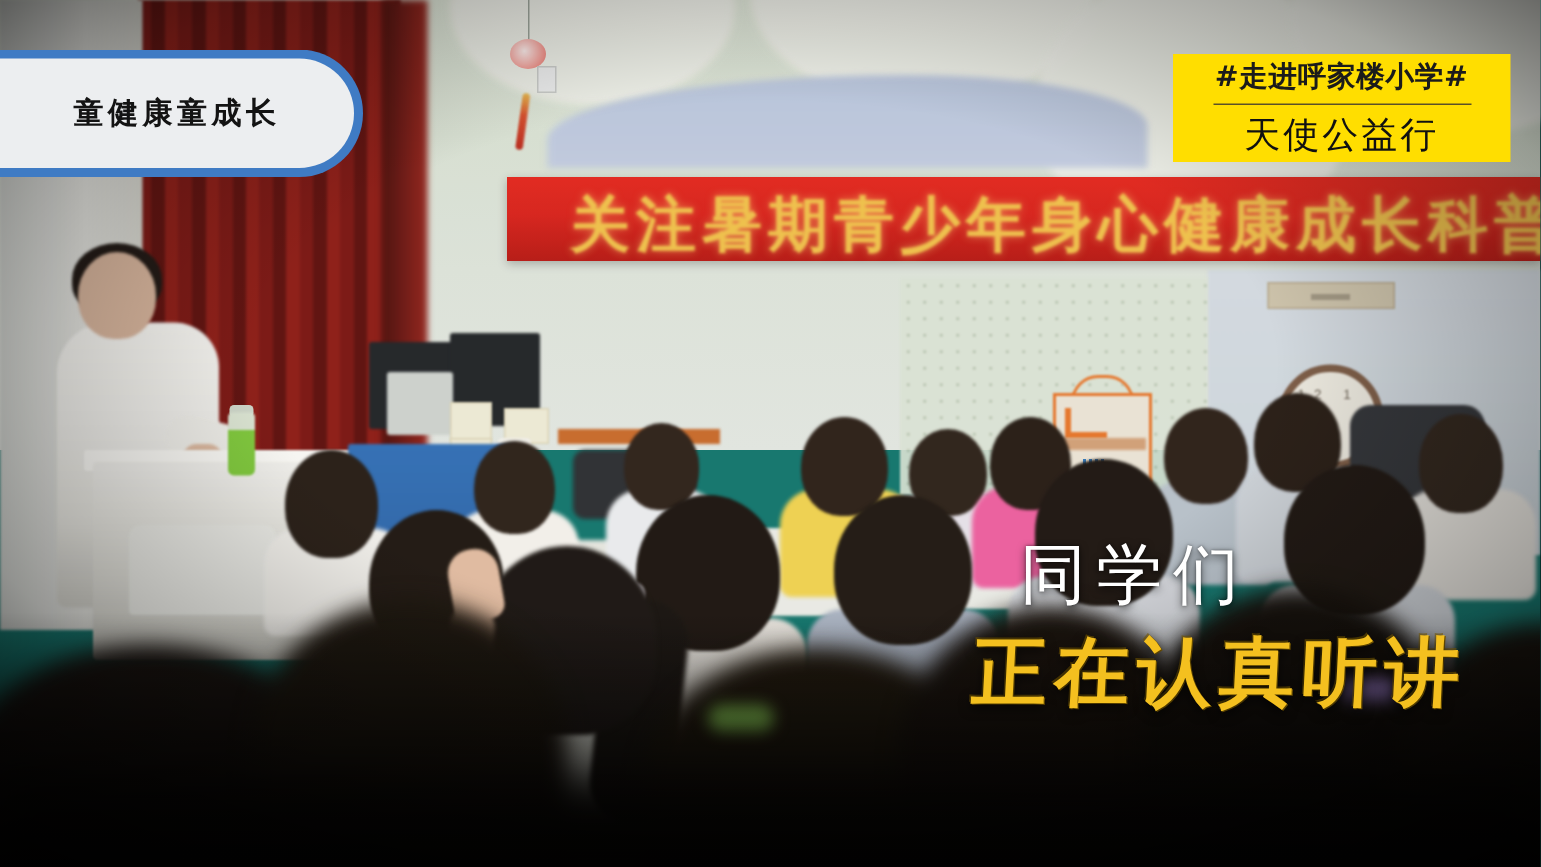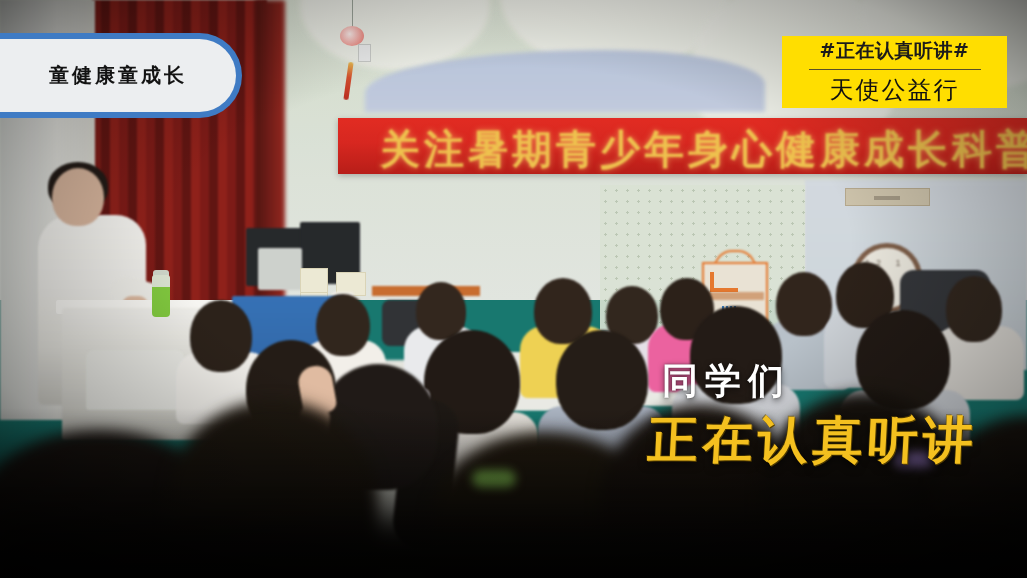--- a/index.html
+++ b/index.html
@@ -207,23 +207,23 @@
     display:flex;flex-direction:column;align-items:center;justify-content:center;}
   .badge-top{font-size:19px;font-weight:700;color:#1b1b1b;letter-spacing:.5px;white-space:nowrap;
     font-family:"DejaVu Sans","Liberation Sans",sans-serif;}
   .badge-rule{width:172px;height:1px;background:#5a5028;margin:5px 0 4px;}
   .badge-bottom{font-size:24px;font-weight:400;color:#111;letter-spacing:2px;white-space:nowrap;
     font-family:"DejaVu Sans","Liberation Sans",sans-serif;}
 
   
   .cap-wrap{position:absolute;left:648px;top:362px;width:360px;}
   .cap-1{font-family:"DejaVu Serif","Liberation Serif",serif;
-    font-size:36px;font-weight:700;color:#ffffff;letter-spacing:7px;line-height:1;
+    font-size:44px;font-weight:400;color:#ffffff;letter-spacing:7px;line-height:1;
     text-shadow:0 2px 6px rgba(0,0,0,.65),0 0 2px rgba(0,0,0,.5);
-    padding-left:14px;white-space:nowrap;}
+    padding-left:32px;white-space:nowrap;}
   .cap-2{font-family:"DejaVu Serif","Liberation Serif",serif;
     font-size:50px;font-weight:700;color:#F4C01F;letter-spacing:5px;line-height:1.05;
     margin-top:16px;white-space:nowrap;
     text-shadow:0 3px 8px rgba(0,0,0,.75),1px 1px 0 #7a5a00,-1px -1px 0 rgba(120,90,0,.6);
     transform:skewX(-3deg);}
 </style>
 </head>
 <body>
 
 <div class="stage">
@@ -342,21 +342,21 @@
     <div class="warm"></div>
     <div class="bottomfade"></div>
     <div class="vignette"></div>
   </div>
 
   <div class="title-plate">
     <div class="title-line">童健康童成长</div>
   </div>
 
   <div class="badge">
-    <div class="badge-top">#正在认真听讲#</div>
+    <div class="badge-top">#走进呼家楼小学#</div>
     <div class="badge-rule"></div>
     <div class="badge-bottom">天使公益行</div>
   </div>
 
   <div class="cap-wrap">
     <div class="cap-1">同学们</div>
     <div class="cap-2">正在认真听讲</div>
   </div>
 
 </div>

